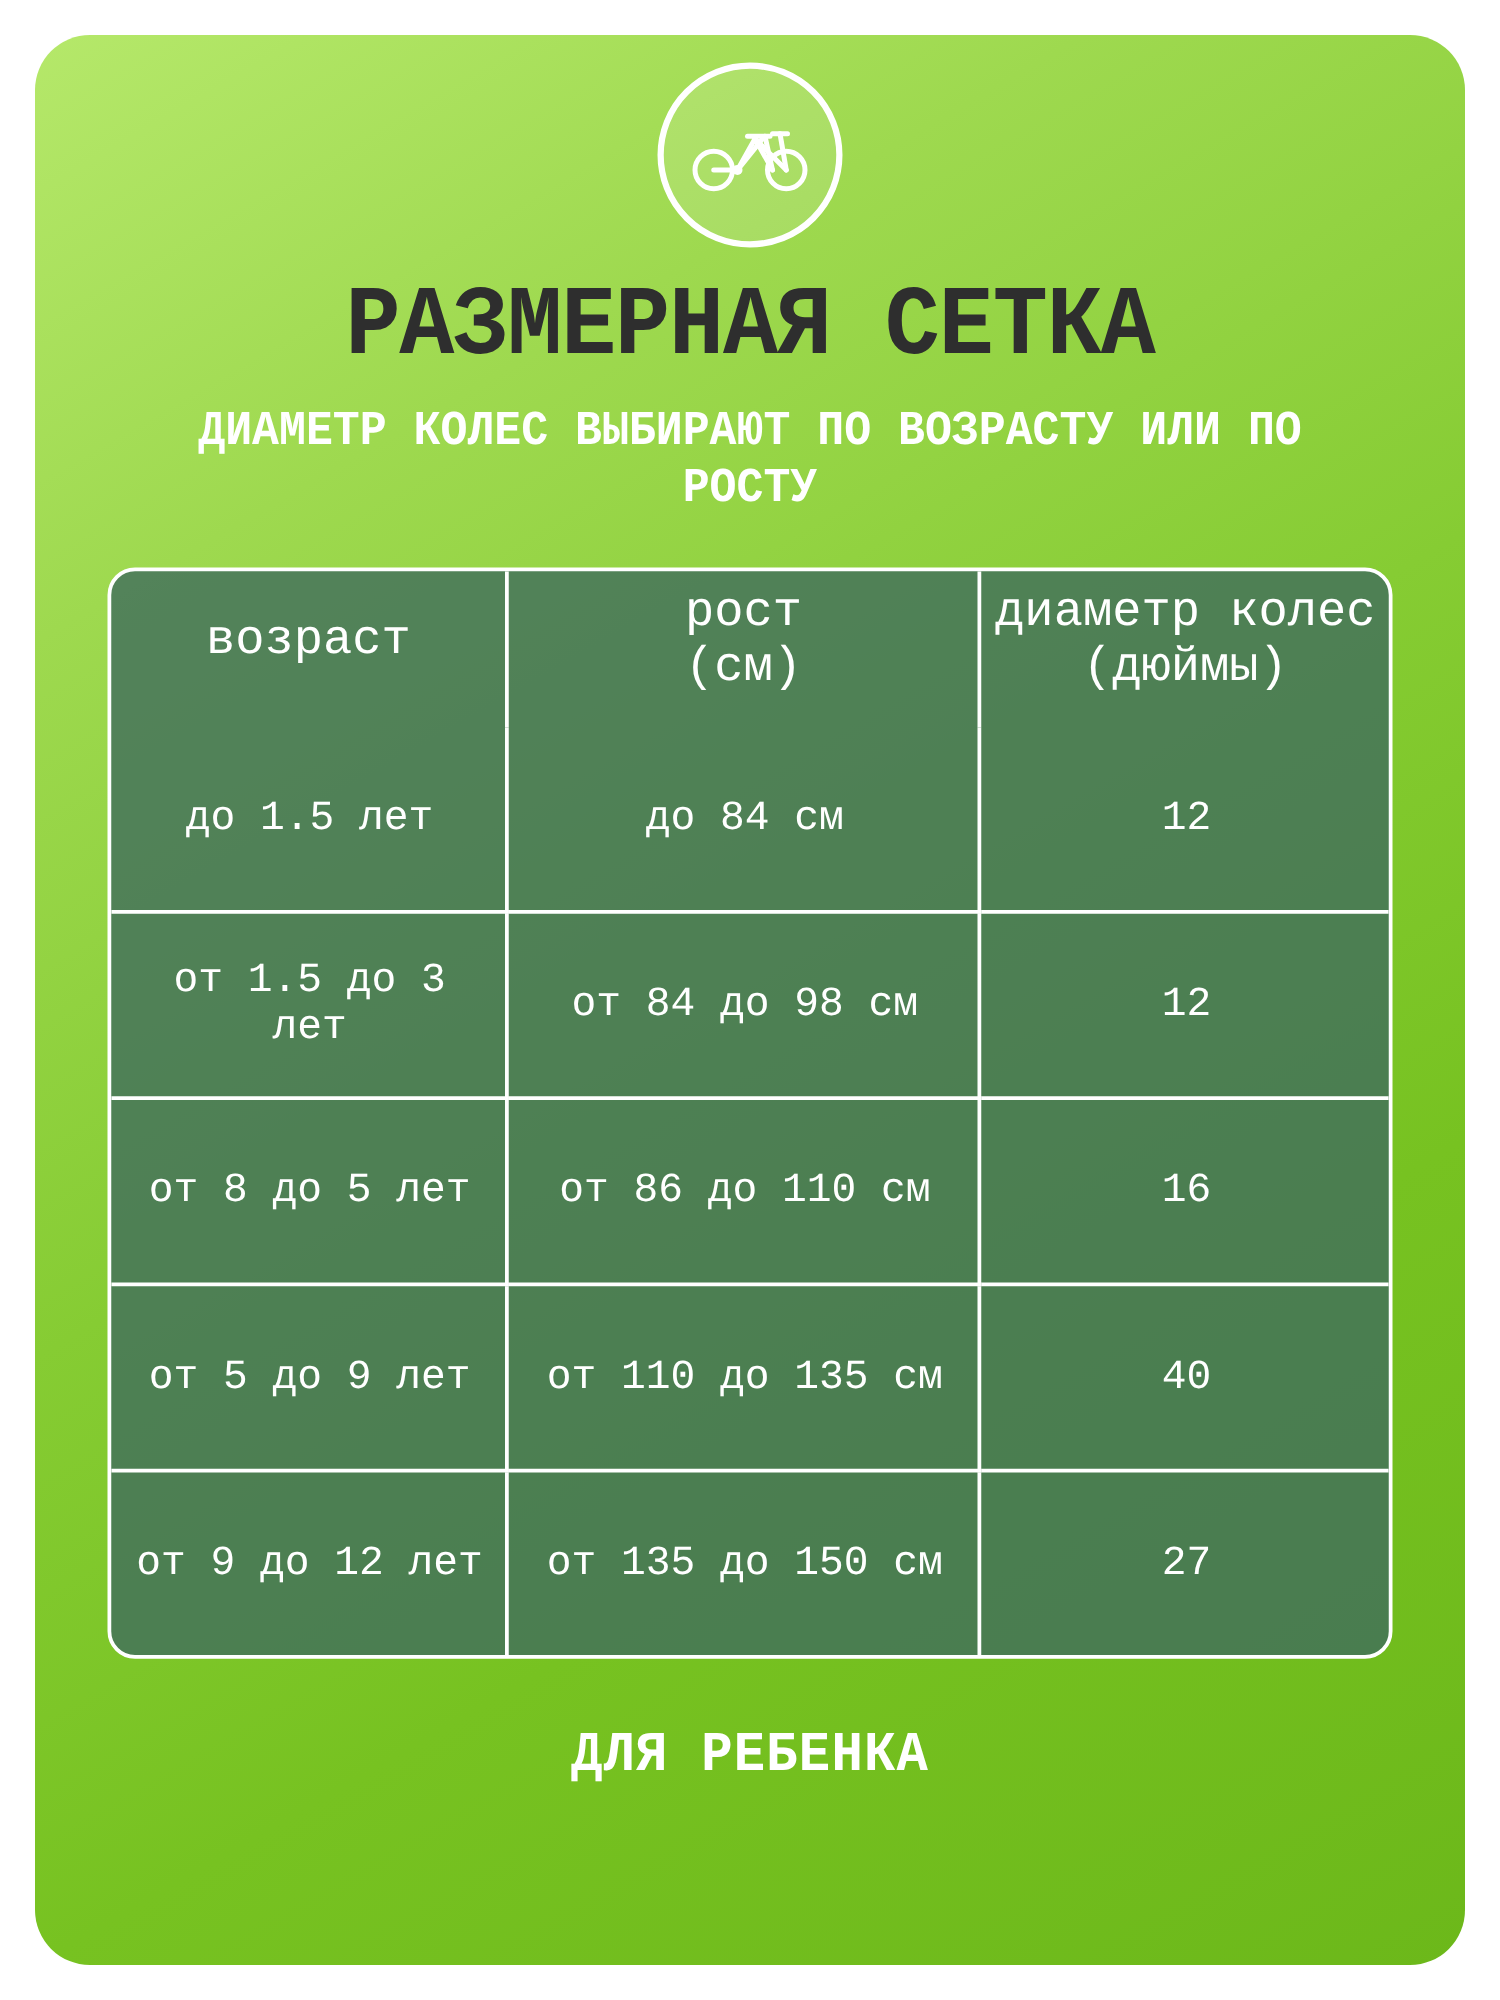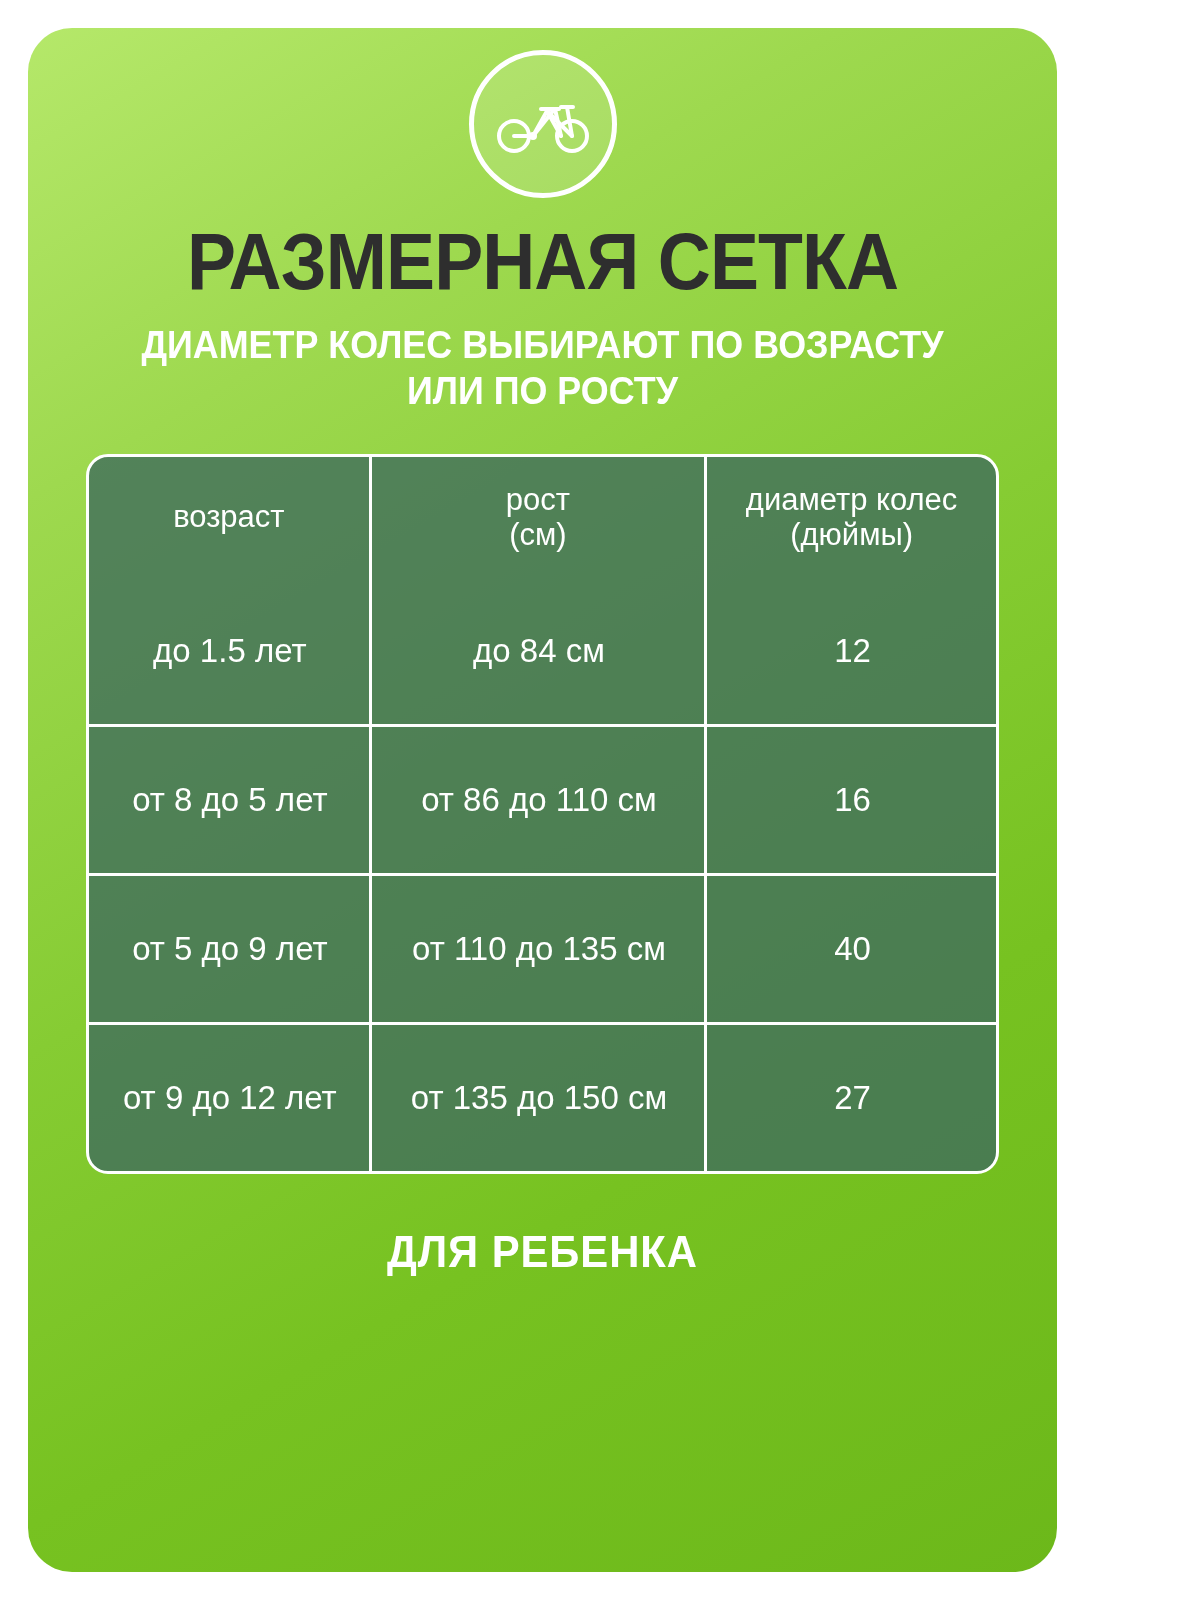--- a/index.html
+++ b/index.html
@@ -11,26 +11,27 @@
     width: 1200px;
     height: 1600px;
     font-family: "Liberation Sans", sans-serif;
     overflow: hidden;
   }
 
   .poster {
     position: absolute;
     left: 28px;
     top: 28px;
-    width: 1029px;
+    width: 1144px;
     height: 1544px;
     border-radius: 44px;
     background: linear-gradient(150deg, #b5e86a 0%, #9ed94f 22%, #86cc33 48%, #77c221 70%, #6cb81a 100%);
     box-sizing: border-box;
     overflow: hidden;
+    font-family: Liberation Mono, monospace;
   }
 
   
   .badge-wrap {
     width: 100%;
     display: flex;
     justify-content: center;
     margin-top: 22px;
   }
   .badge {
@@ -95,23 +96,23 @@
   table.grid tr:last-child th,
   table.grid tr:last-child td { border-bottom: none; }
   table.grid th:last-child,
   table.grid td:last-child { border-right: none; }
 
   col.c1 { width: 31%; }
   col.c2 { width: 37%; }
   col.c3 { width: 32%; }
 
   table.grid thead th {
-    font-size: 31px;
+    font-size: 39px;
     line-height: 1.12;
-    padding-top: 26px;
+    padding-top: 12px;
     padding-bottom: 26px;
   }
   table.grid tbody td {
     font-size: 33px;
     line-height: 1.12;
     height: 106px;
     padding-left: 12px;
   }
 
   
@@ -175,20 +176,25 @@
           </th>
         </tr>
       </thead>
       <tbody>
         <tr>
           <td>до 1.5 лет</td>
           <td>до 84 см</td>
           <td>12</td>
         </tr>
         <tr>
+          <td>от 1.5 до 3 лет</td>
+          <td>от 84 до 98 см</td>
+          <td>12</td>
+        </tr>
+        <tr>
           <td>от 8 до 5 лет</td>
           <td>от 86 до 110 см</td>
           <td>16</td>
         </tr>
         <tr>
           <td>от 5 до 9 лет</td>
           <td>от 110 до 135 см</td>
           <td>40</td>
         </tr>
         <tr>

